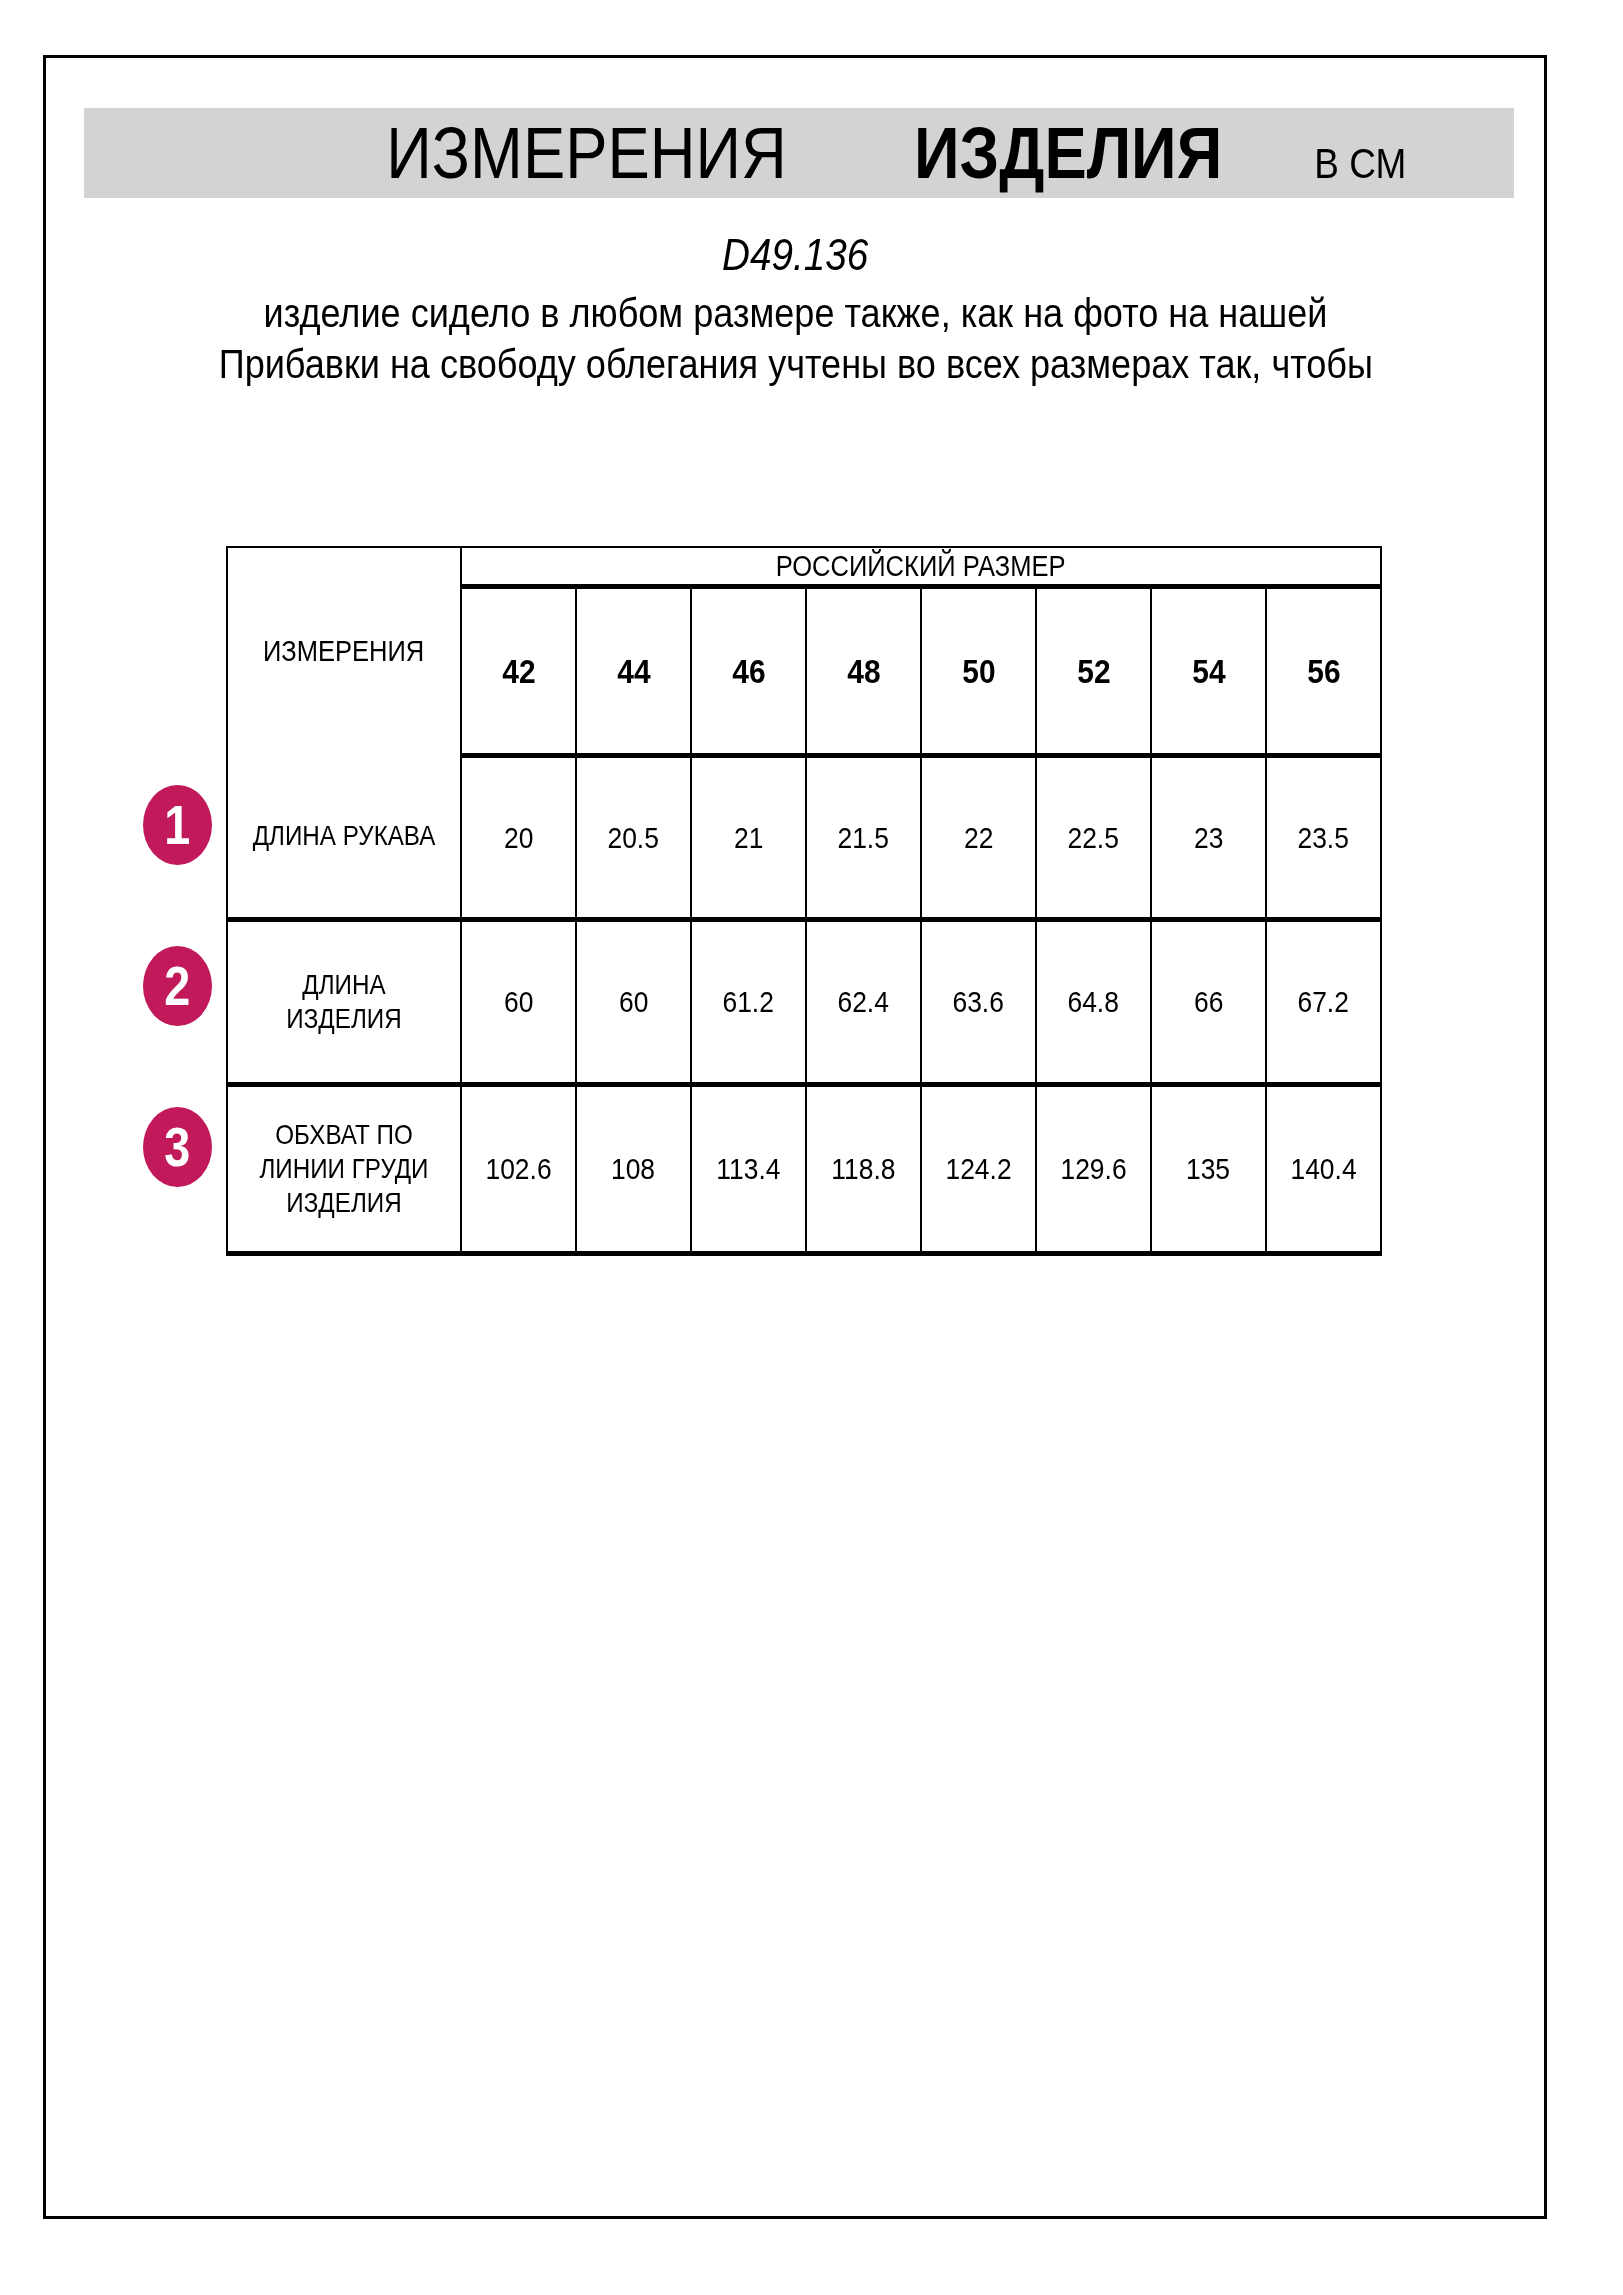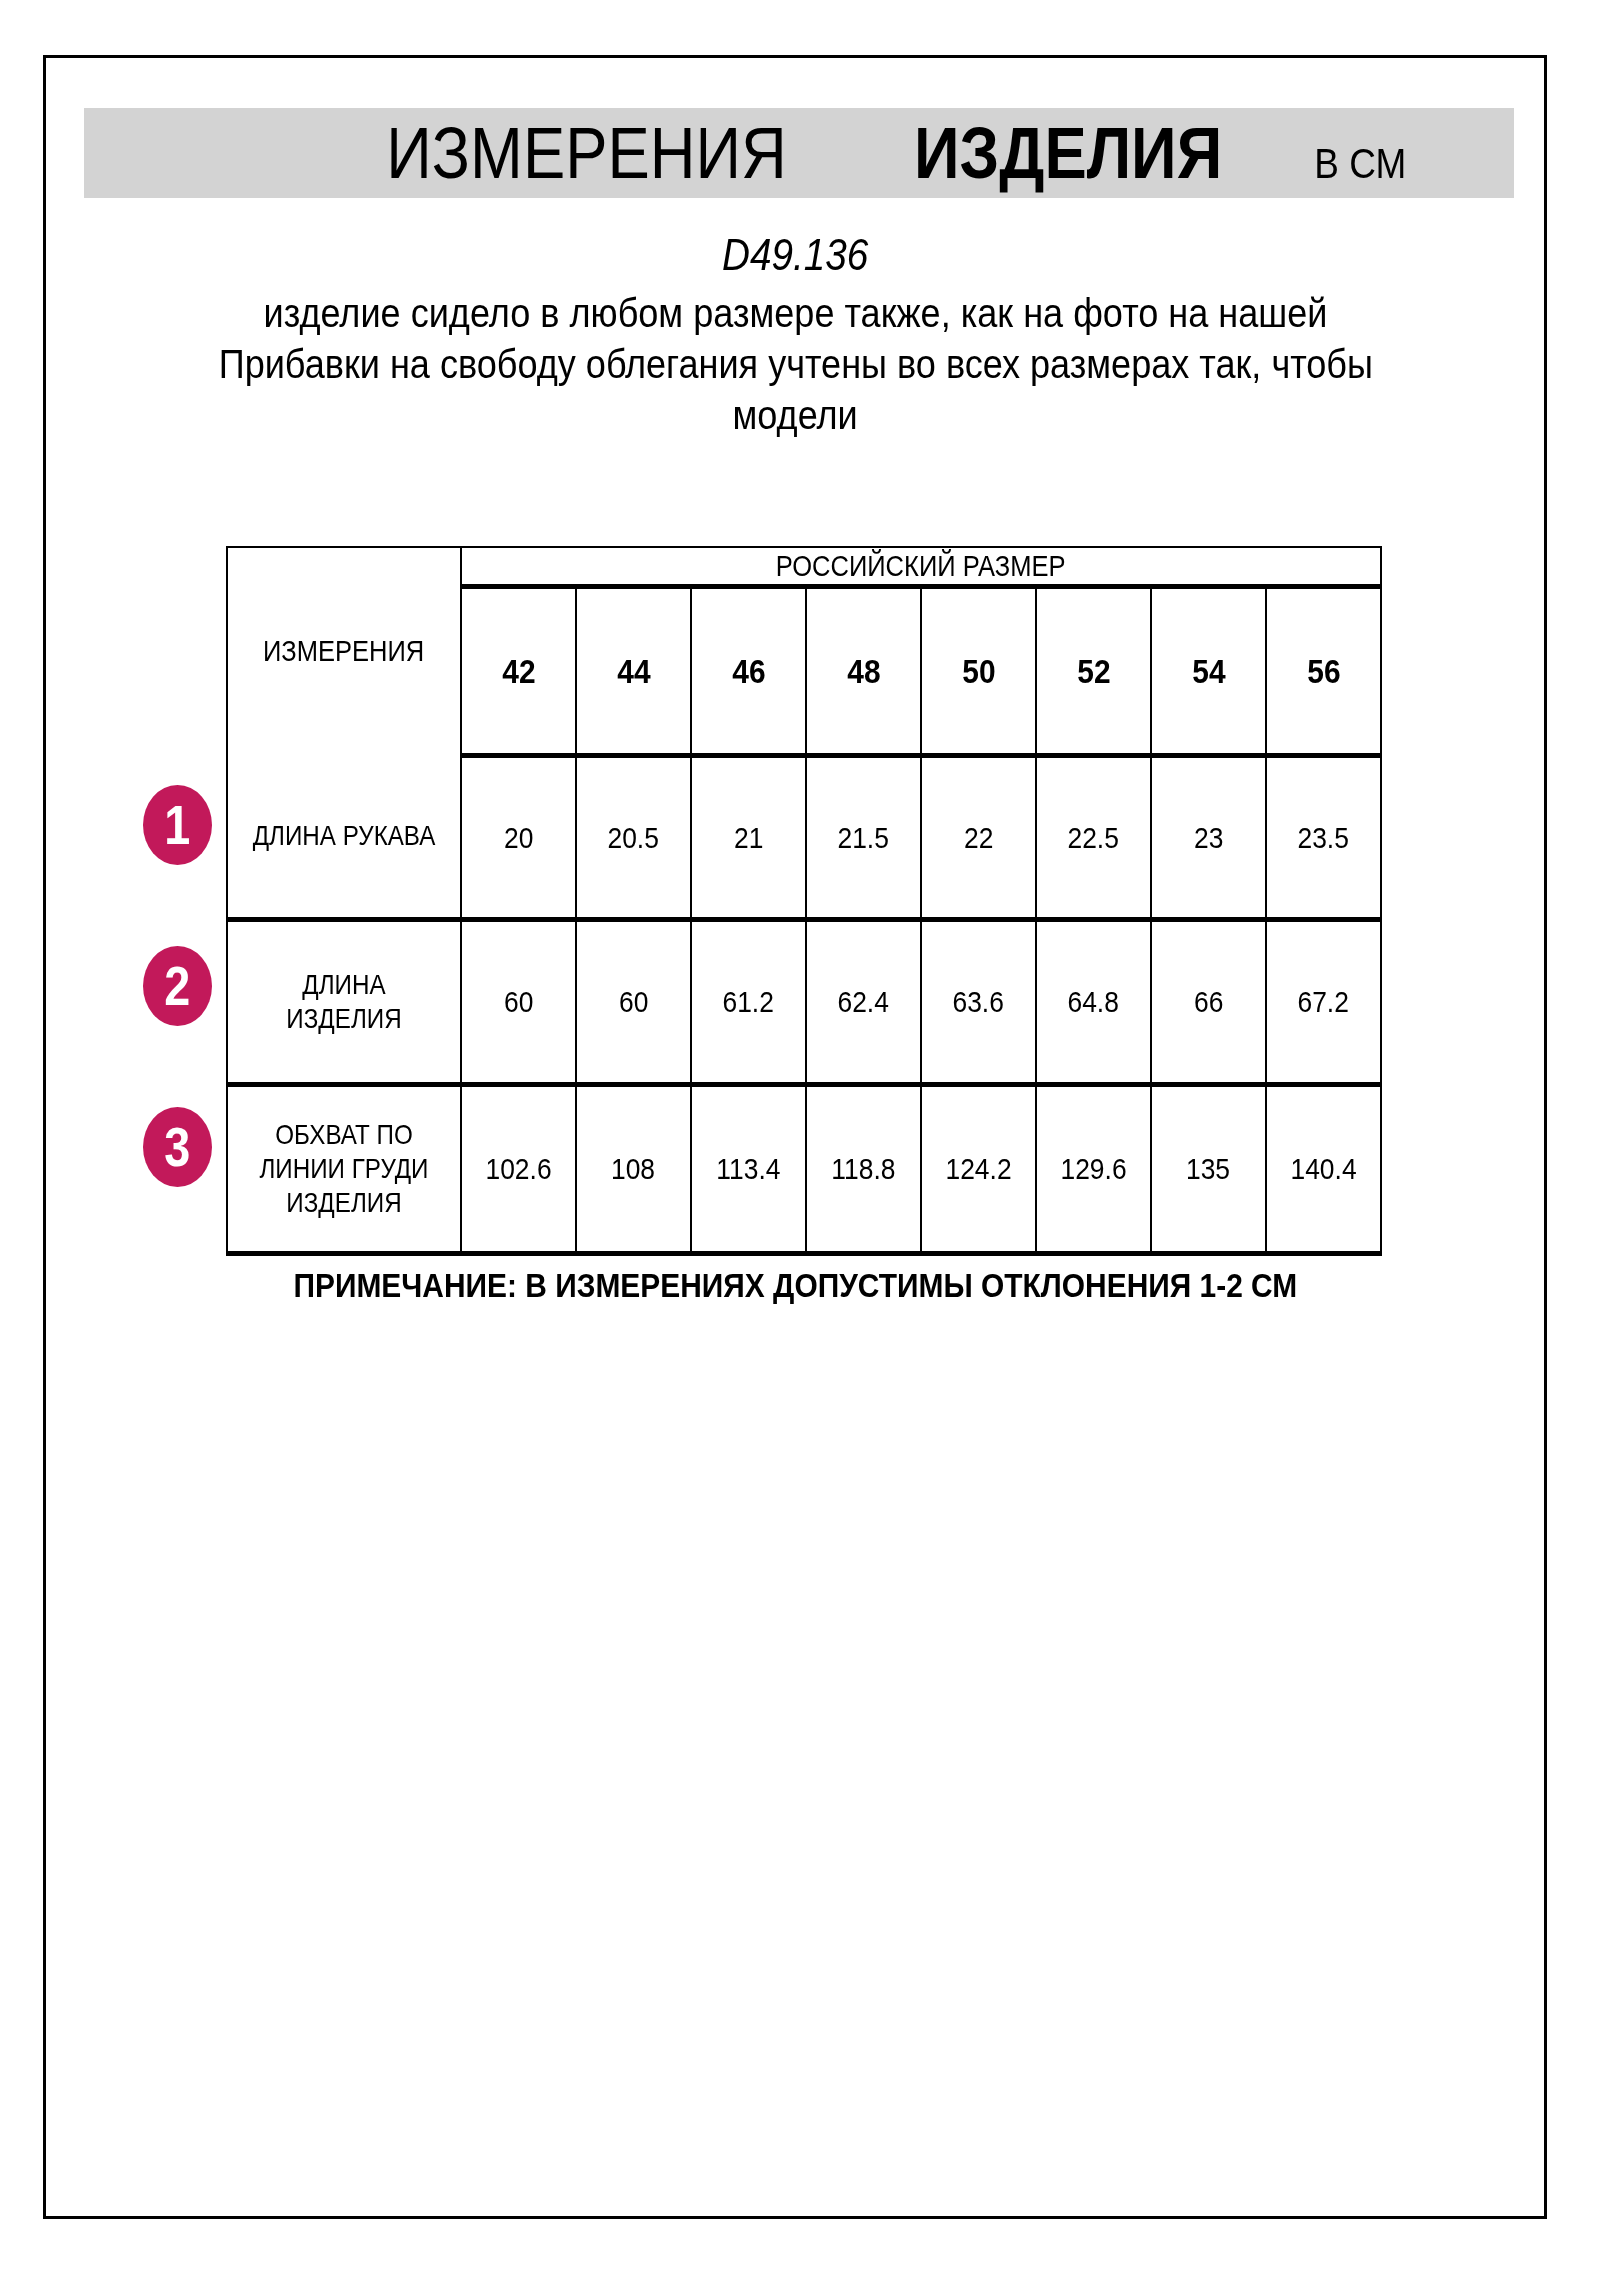--- a/index.html
+++ b/index.html
@@ -101,21 +101,20 @@
     <span class="cond title-word1">ИЗМЕРЕНИЯ</span><span class="cond title-word2">ИЗДЕЛИЯ</span><span class="cond title-unit">В СМ</span>
   </div>
 
   <div class="article">
     <span class="cond">D49.136</span>
   </div>
 
   <div class="intro">
     <div><span class="cond">изделие сидело в любом размере также, как на фото на нашей</span></div>
     <div><span class="cond">Прибавки на свободу облегания учтены во всех размерах так, чтобы</span></div>
-    <div><span class="cond">модели</span></div>
   </div>
 
   <table class="size-table">
     <colgroup>
       <col style="width:234px">
         <col style="width:115px">
         <col style="width:115px">
         <col style="width:115px">
         <col style="width:115px">
         <col style="width:115px">
@@ -192,18 +191,15 @@
   <div class="badge badge-1" style="background:#c2195a;">
       <span class="num">1</span>
     </div>
   <div class="badge badge-2" style="background:#c2195a;">
       <span class="num">2</span>
     </div>
   <div class="badge badge-3" style="background:#c2195a;">
       <span class="num">3</span>
     </div>
 
-  <div class="note">
-    <span class="cond">ПРИМЕЧАНИЕ: В ИЗМЕРЕНИЯХ ДОПУСТИМЫ ОТКЛОНЕНИЯ 1-2 СМ</span>
-  </div>
 
 </div>
 
 
 </body></html>

